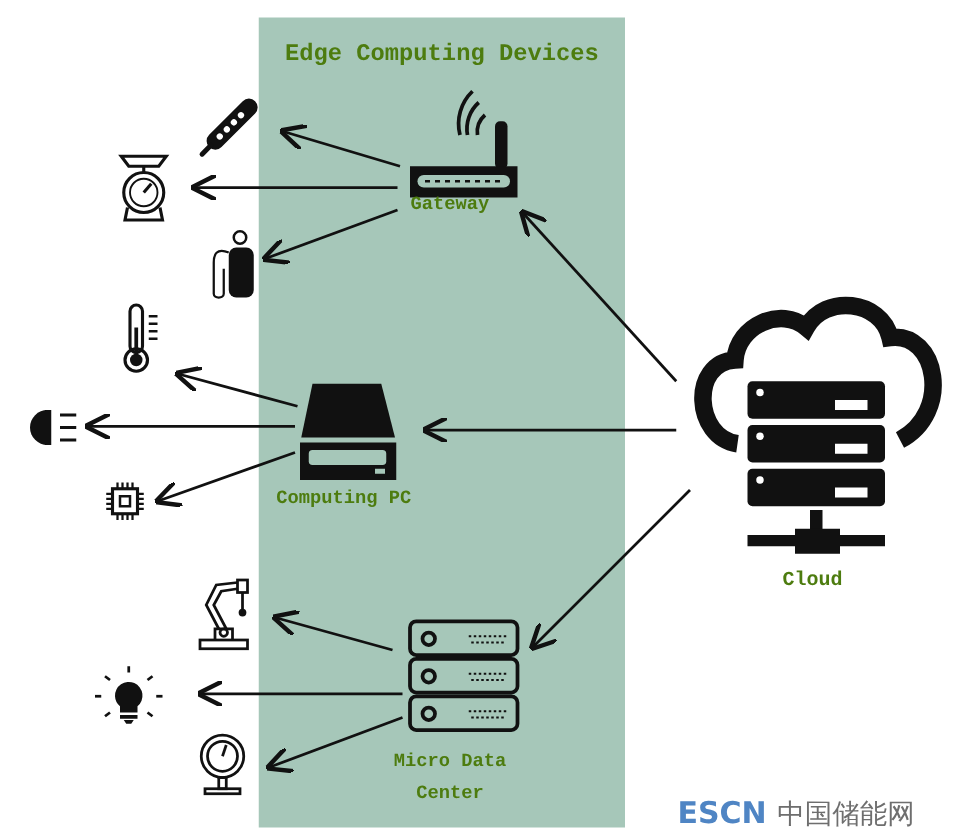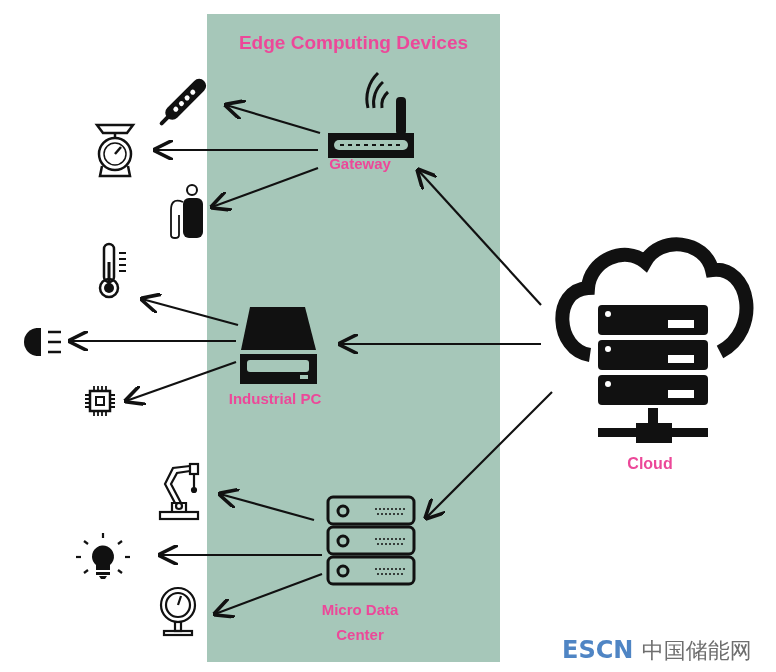--- a/index.html
+++ b/index.html
@@ -1,24 +1,24 @@
 <!DOCTYPE html>
 <html><head>
 <meta charset="utf-8">
 <style>
   html, body { margin:0; padding:0; background:#ffffff; }
   #stage { position:relative; width:776px; height:672px; overflow:hidden; background:#fff; font-family:"DejaVu Sans", sans-serif; }
   #panel { position:absolute; left:207px; top:14px; width:293px; height:648px; background:#a6c7b9; }
-  .lbl { position:absolute; color:#ec4899; font-weight:bold; text-align:center; font-family:Liberation Sans, sans-serif; }
+  .lbl { position:absolute; color:#4d7c0f; font-weight:bold; text-align:center; font-family:Liberation Mono, monospace; }
   #panel-title { left:207px; top:32px; width:293px; font-size:19px; }
   #gw-label { left:300px; top:155px; width:120px; font-size:15px; }
   #ipc-label { left:200px; top:390px; width:150px; font-size:15px; }
   #mdc-label { left:300px; top:597px; width:120px; font-size:15px; line-height:25px; }
   #cloud-label { left:590px; top:455px; width:120px; font-size:16px; }
-  #wm { position:absolute; left:562px; top:636px; font-size:24px; font-weight:bold; color:#4f85c4; font-family:"DejaVu Sans", sans-serif; letter-spacing:0px; }
+  #wm { position:absolute; left:542px; top:636px; font-size:24px; font-weight:bold; color:#4f85c4; font-family:"DejaVu Sans", sans-serif; letter-spacing:0px; }
   #wm span { color:#6e6e6e; font-weight:normal; font-size:22px; }
   svg { position:absolute; left:0; top:0; }
 </style>
 </head>
 <body>
 
 <div id="stage">
   <div id="panel"></div>
   <div class="lbl" id="panel-title">Edge Computing Devices</div>
 
@@ -178,21 +178,21 @@
     <g fill="none" stroke="#111" stroke-width="2.2">
       <circle cx="178" cy="605" r="17"></circle>
       <circle cx="178" cy="605" r="12"></circle>
       <line x1="178" y1="605" x2="181" y2="596"></line>
       <rect x="175" y="622" width="6" height="9"></rect>
       <rect x="164" y="631" width="28" height="4"></rect>
     </g>
   </svg>
 
   <div class="lbl" id="gw-label">Gateway</div>
-  <div class="lbl" id="ipc-label">Industrial PC</div>
+  <div class="lbl" id="ipc-label">Computing PC</div>
   <div class="lbl" id="mdc-label">
     <div>Micro Data</div>
     <div>Center</div>
   </div>
   <div class="lbl" id="cloud-label">Cloud</div>
 
   <div id="wm">
     <span style="color:#4f85c4;font-weight:bold;font-size:24px;">ESCN</span>
     <span>中国储能网</span>
   </div>

